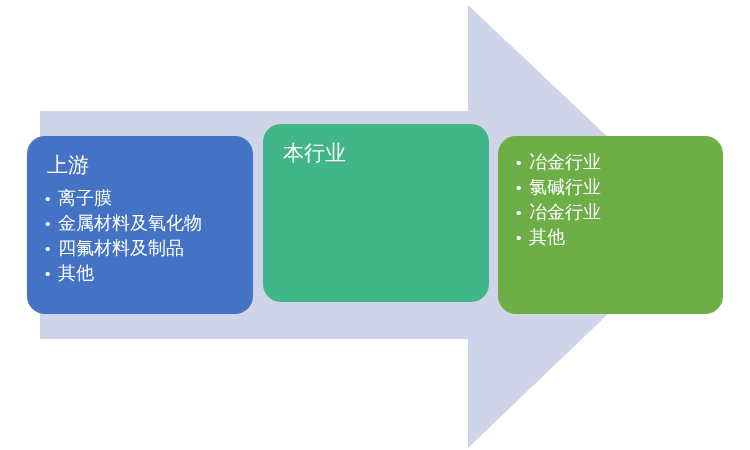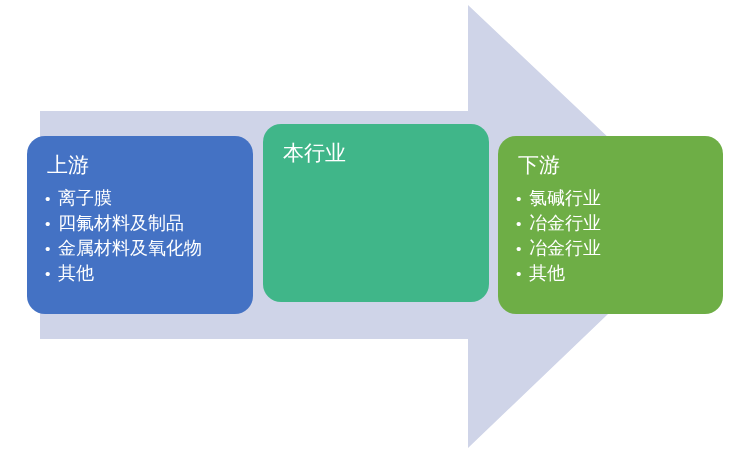--- a/index.html
+++ b/index.html
@@ -77,33 +77,32 @@
 <div id="diagram">
 
   <svg id="arrow-layer" viewBox="0 0 750 450" width="750" height="450" xmlns="http://www.w3.org/2000/svg">
     <polygon points="40,111 468,111 468,5 701,225 468,448 468,339 40,339" fill="#CFD4E8"></polygon>
   </svg>
 
   <div class="stage-box" id="box-upstream" style="background:#4472C4;">
     <div class="stage-title">上游</div>
     <ul class="bullet-list">
       <li class="bullet-item">离子膜</li>
+      <li class="bullet-item">金属材料及氧化物</li>
       <li class="bullet-item">四氟材料及制品</li>
-      <li class="bullet-item">金属材料及氧化物</li>
       <li class="bullet-item">其他</li>
     </ul>
   </div>
 
   <div class="stage-box" id="box-industry" style="background:#40B689;">
     <div class="stage-title">本行业</div>
   </div>
 
   <div class="stage-box" id="box-downstream" style="background:#6EAE46;">
-    <div class="stage-title">下游</div>
     <ul class="bullet-list">
+      <li class="bullet-item">冶金行业</li>
       <li class="bullet-item">氯碱行业</li>
-      <li class="bullet-item">冶金行业</li>
       <li class="bullet-item">冶金行业</li>
       <li class="bullet-item">其他</li>
     </ul>
   </div>
 
 </div>
 
 </body></html>

